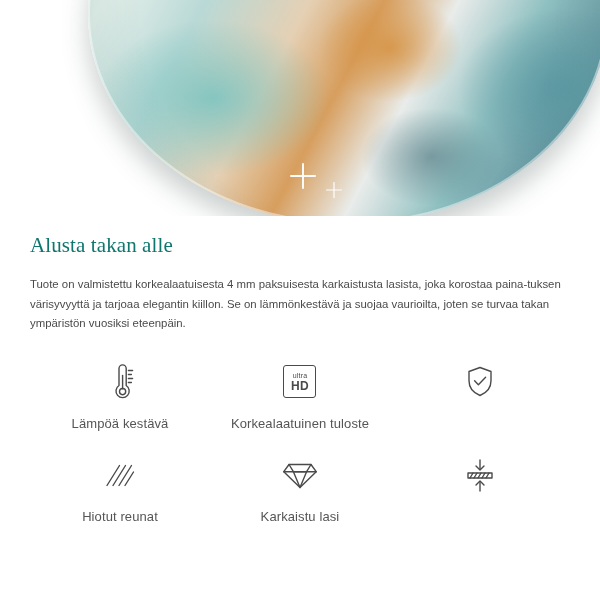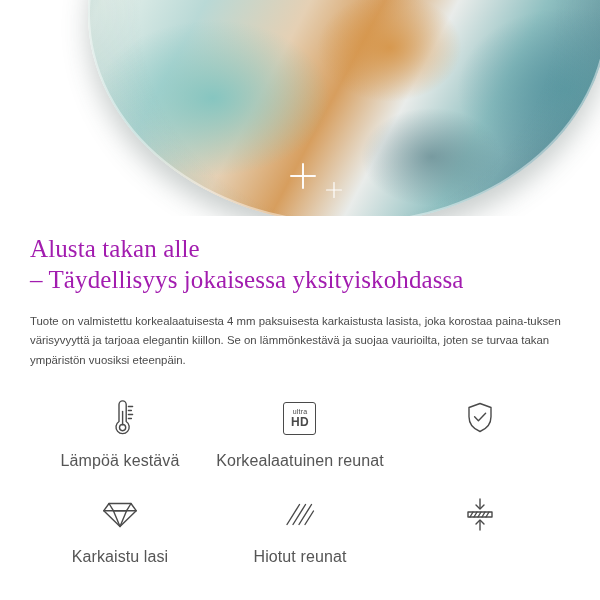--- a/index.html
+++ b/index.html
@@ -85,23 +85,23 @@
   .sparkle:after  { width: 26px; height: 2px; }
   .sparkle.s1 { left: 303px; top: 176px; }
   .sparkle.s2 { left: 334px; top: 190px; transform: scale(0.62); }
 
   
   .content {
     padding: 0 30px;
   }
   .heading {
     font-family: "Liberation Serif", serif;
-    font-size: 25px;
+    font-size: 21px;
     line-height: 31px;
-    color: #a21caf;
+    color: #0f766e;
     font-weight: 400;
     letter-spacing: 0.1px;
   }
   .heading .line2 { display: block; }
 
   .body-copy {
     margin-top: 6px;
     font-size: 11.4px;
     line-height: 19.5px;
     color: #4a4a4a;
@@ -122,21 +122,21 @@
     margin-bottom: 22px;
   }
   .feature .icon-wrap {
     height: 44px;
     display: flex;
     align-items: center;
     justify-content: center;
   }
   .feature .caption {
     margin-top: 12px;
-    font-size: 16px;
+    font-size: 13px;
     color: #555555;
     letter-spacing: 0.1px;
   }
   svg { display: block; }
   .stroke {
     fill: none;
     stroke: #4a4a4a;
     stroke-width: 1.4;
     stroke-linecap: round;
     stroke-linejoin: round;
@@ -173,21 +173,20 @@
     <div class="hero-disc"></div>
     <div class="hero-rim"></div>
     <div class="sparkle s1"></div>
     <div class="sparkle s2"></div>
   </div>
 
   <div class="content">
 
     <h1 class="heading">
       <span>Alusta takan alle</span>
-      <span class="line2">– Täydellisyys jokaisessa yksityiskohdassa</span>
     </h1>
 
     <p class="body-copy">Tuote on valmistettu korkealaatuisesta 4 mm paksuisesta karkaistusta lasista, joka korostaa paina-tuksen värisyvyyttä ja tarjoaa elegantin kiillon. Se on lämmönkestävä ja suojaa vaurioilta, joten se turvaa takan ympäristön vuosiksi eteenpäin.</p>
 
     <div class="features">
 
       <div class="feature">
         <div class="icon-wrap">
           <svg width="34" height="40" viewBox="0 0 34 40">
             <path class="stroke" d="M16 6.5a3.6 3.6 0 0 1 7.2 0v17a6.6 6.6 0 1 1-7.2 0z"></path>
@@ -199,54 +198,54 @@
         <div class="caption">Lämpöä kestävä</div>
       </div>
 
       <div class="feature">
         <div class="icon-wrap">
           <div class="hd-box">
             <span class="hd-top">ultra</span>
             <span class="hd-bottom">HD</span>
           </div>
         </div>
-        <div class="caption">Korkealaatuinen reunat</div>
+        <div class="caption">Korkealaatuinen tuloste</div>
       </div>
 
       <div class="feature">
         <div class="icon-wrap">
           <svg width="34" height="40" viewBox="0 0 34 40">
             <path class="stroke" d="M17 5.5l11 4v9.3c0 7.2-4.7 12.2-11 14.7-6.3-2.5-11-7.5-11-14.7V9.5z"></path>
             <path class="stroke" d="M11.6 18.8l3.8 3.9 7.2-7.4"></path>
           </svg>
         </div>
+      </div>
+
+      <div class="feature">
+        <div class="icon-wrap">
+          <svg width="34" height="34" viewBox="0 0 34 34">
+            <path class="stroke" d="M4 27.5L16.5 7.5"></path>
+            <path class="stroke" d="M10 27.5L22.5 7.5"></path>
+            <path class="stroke" d="M16 27.5L28.5 7.5"></path>
+            <path class="stroke" d="M22 27.5L30.5 14"></path>
+          </svg>
+        </div>
+        <div class="caption">Hiotut reunat</div>
       </div>
 
       <div class="feature">
         <div class="icon-wrap">
           <svg width="38" height="34" viewBox="0 0 38 34">
             <path class="stroke" d="M8 6.5h22l5.2 7.2L19 29.5 2.8 13.7z"></path>
             <path class="stroke" d="M2.8 13.7h32.4"></path>
             <path class="stroke" d="M8 6.5l4.4 7.2L19 29.5l6.6-15.8L30 6.5"></path>
             <path class="stroke" d="M12.4 13.7h13.2"></path>
           </svg>
         </div>
         <div class="caption">Karkaistu lasi</div>
-      </div>
-
-      <div class="feature">
-        <div class="icon-wrap">
-          <svg width="34" height="34" viewBox="0 0 34 34">
-            <path class="stroke" d="M4 27.5L16.5 7.5"></path>
-            <path class="stroke" d="M10 27.5L22.5 7.5"></path>
-            <path class="stroke" d="M16 27.5L28.5 7.5"></path>
-            <path class="stroke" d="M22 27.5L30.5 14"></path>
-          </svg>
-        </div>
-        <div class="caption">Hiotut reunat</div>
       </div>
 
       <div class="feature">
         <div class="icon-wrap">
           <svg width="36" height="38" viewBox="0 0 36 38">
             <path class="stroke" d="M18 4v9"></path>
             <path class="stroke" d="M14 10l4 4 4-4"></path>
             <path class="stroke" d="M6 17h24v5H6z"></path>
             <path class="stroke" d="M8 22l3-5M12 22l3-5M16 22l3-5M20 22l3-5M24 22l3-5"></path>
             <path class="stroke" d="M18 35v-9"></path>

